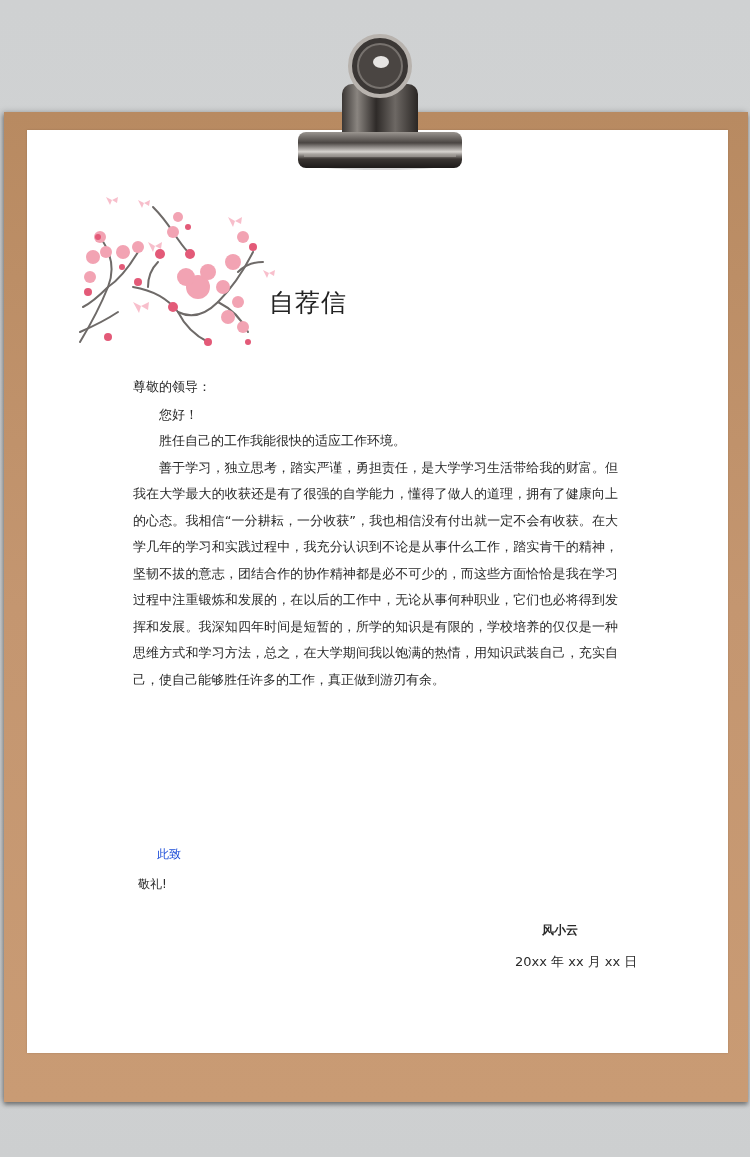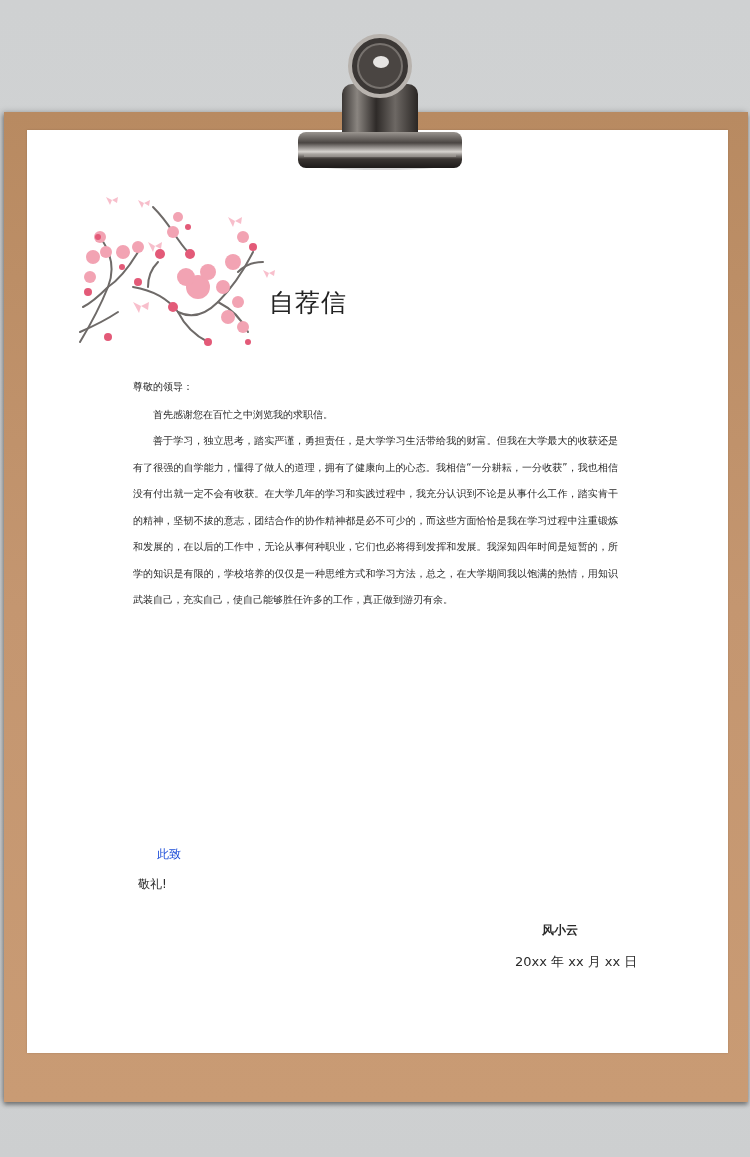--- a/index.html
+++ b/index.html
@@ -20,21 +20,21 @@
       box-shadow: 0 0 2px rgba(0,0,0,0.15);
     }
     .clip { position: absolute; left: 290px; top: 24px; width: 180px; height: 150px; }
     .blossom { position: absolute; left: 78px; top: 192px; width: 200px; height: 165px; }
     .title {
       position: absolute; left: 0; top: 286px; width: 616px; text-align: center;
       font-size: 25px; color: #222; letter-spacing: 1px;
     }
     .letter {
       position: absolute; left: 133px; top: 374px; width: 485px;
-      font-size: 10px; color: #2a2a2a; line-height: 26.5px;
+      font-size: 13px; color: #2a2a2a; line-height: 26.5px;
     }
     .letter p { margin: 0; text-align: justify; }
     .indent { text-indent: 2em; }
     .salutation { margin-bottom: 1px !important; }
     .closing1 { position: absolute; left: 157px; top: 846px; font-size: 12px; color: #1d4ed8; }
     .closing2 { position: absolute; left: 138px; top: 876px; font-size: 12px; color: #2a2a2a; }
     .sig-name { position: absolute; left: 542px; top: 922px; font-size: 12px; color: #2a2a2a; font-weight: bold; }
     .sig-date { position: absolute; left: 515px; top: 953px; font-size: 13px; color: #2a2a2a; }
   </style>
 </head>
@@ -122,20 +122,21 @@
     <path d="M150 25 l7 4 l-2 6 z M157 29 l7 -4 l-1 7 z"></path>
     <path d="M185 78 l6 3 l-2 5 z M191 81 l6 -3 l-1 6 z"></path>
     <path d="M55 110 l8 4 l-2 7 z M63 114 l8 -4 l-1 8 z"></path>
   </g>
 </svg>
 
 <div class="title">自荐信</div>
 
 <div class="letter">
   <p class="salutation">尊敬的领导：</p>
-  <p class="indent">首先感谢您在百忙之中浏览我的求职信。</p>
+  <p class="indent">您好！</p>
+  <p class="indent">胜任自己的工作我能很快的适应工作环境。</p>
   <p class="indent">善于学习，独立思考，踏实严谨，勇担责任，是大学学习生活带给我的财富。但我在大学最大的收获还是有了很强的自学能力，懂得了做人的道理，拥有了健康向上的心态。我相信“一分耕耘，一分收获”，我也相信没有付出就一定不会有收获。在大学几年的学习和实践过程中，我充分认识到不论是从事什么工作，踏实肯干的精神，坚韧不拔的意志，团结合作的协作精神都是必不可少的，而这些方面恰恰是我在学习过程中注重锻炼和发展的，在以后的工作中，无论从事何种职业，它们也必将得到发挥和发展。我深知四年时间是短暂的，所学的知识是有限的，学校培养的仅仅是一种思维方式和学习方法，总之，在大学期间我以饱满的热情，用知识武装自己，充实自己，使自己能够胜任许多的工作，真正做到游刃有余。</p>
 </div>
 
 <div class="closing1">此致</div>
 <div class="closing2">敬礼!</div>
 <div class="sig-name">风小云</div>
 <div class="sig-date">20xx 年 xx 月 xx 日</div>
 
 </body></html>

